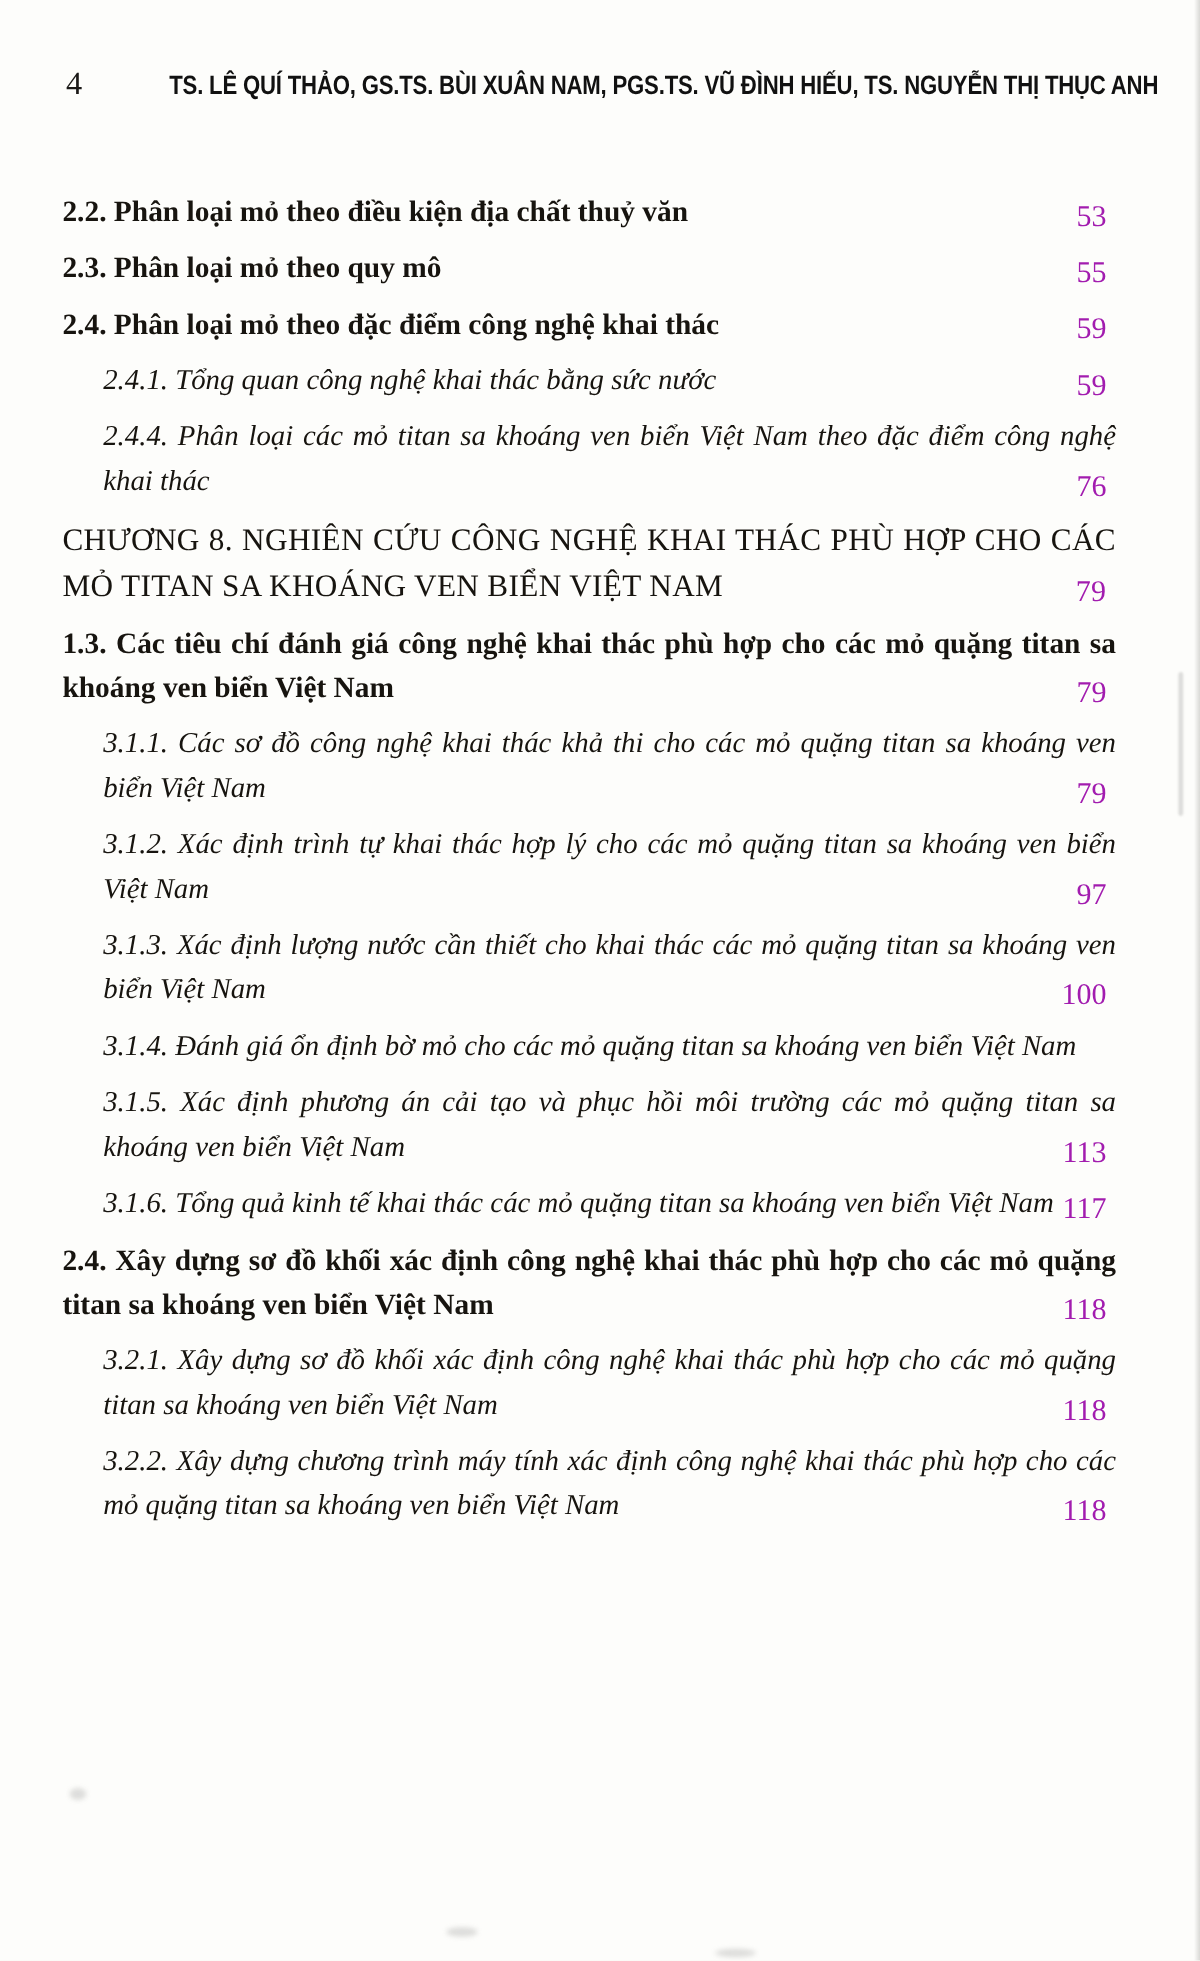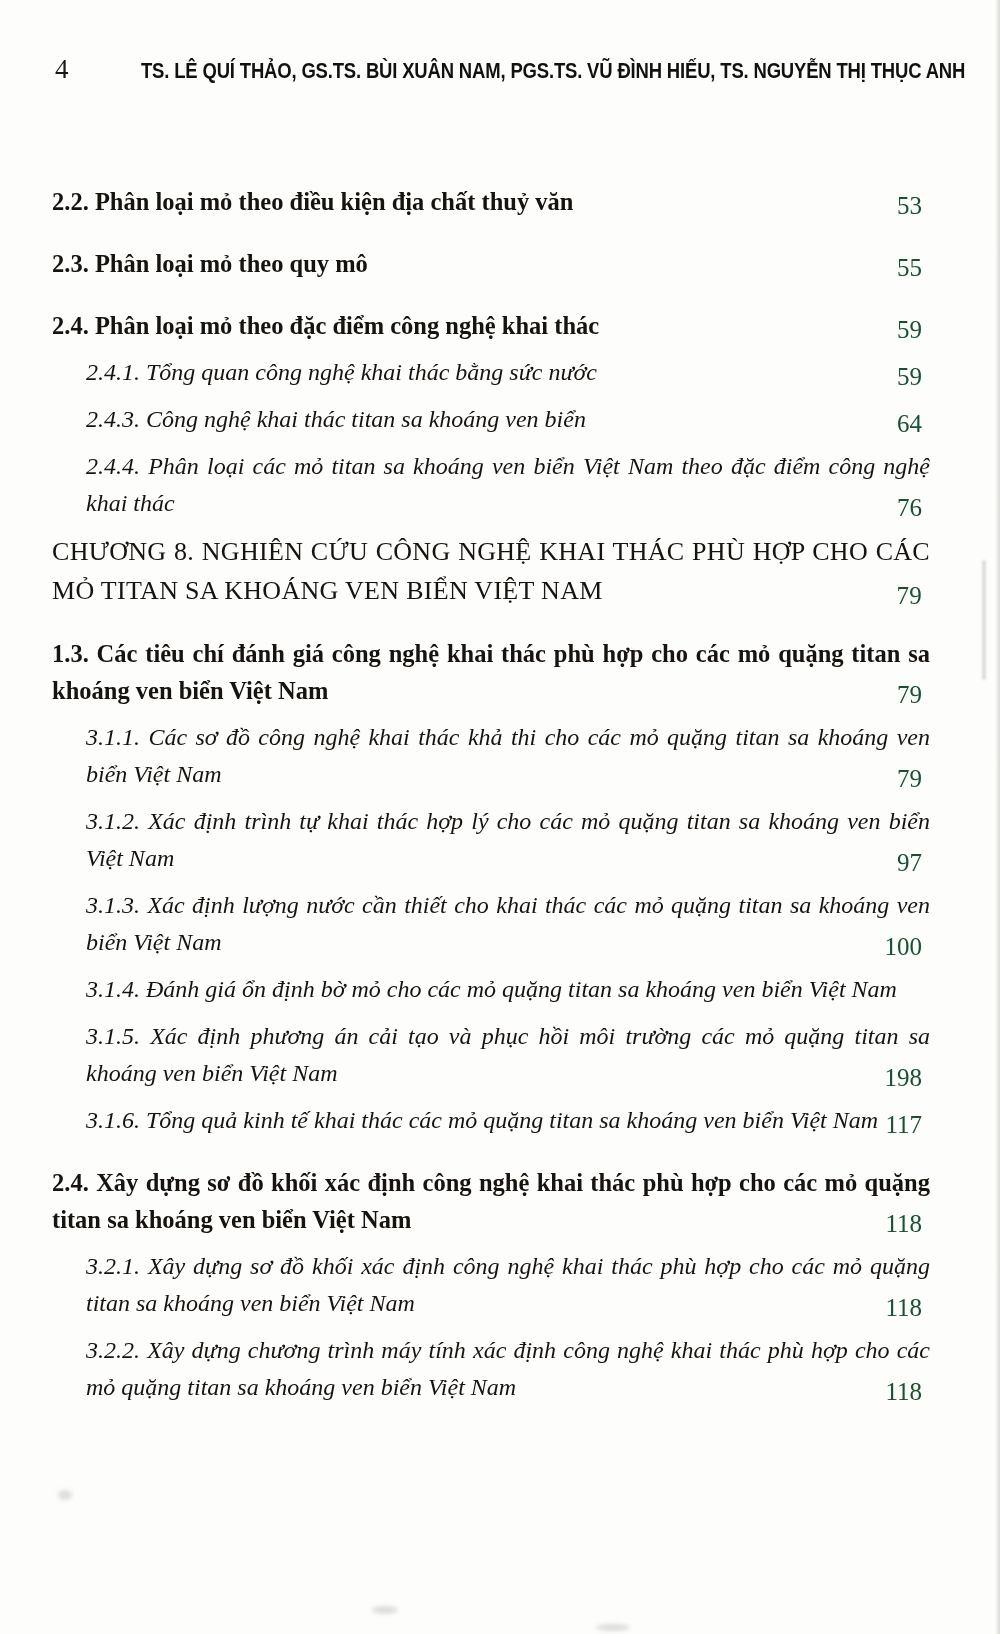--- a/index.html
+++ b/index.html
@@ -50,36 +50,36 @@
     width: 878px;
   }
   .entry {
     position: relative;
     font-size: 24px;
     line-height: 37px;
     margin-bottom: 10px;
     text-align: justify;
     color: #17140f;
   }
-  .entry.bold  { font-weight: bold; font-size: 24.5px; margin-top: 25px; }
+  .entry.bold  { font-weight: bold; font-size: 24.5px; }
   .entry.italic { font-style: italic; margin-left: 34px; }
   .entry.chapter {
     font-size: 26px;
     line-height: 39px;
     letter-spacing: 0.3px;
   }
   .entry-page {
     position: absolute;
     right: 8px;
     bottom: -4px;
     font-weight: normal;
     font-style: normal;
     font-size: 25px;
     line-height: 37px;
-    color: #14532d;
+    color: #a21caf;
   }
   
   .edge-right {
     position: absolute;
     top: 0; right: 0;
     width: 5px; height: 100%;
     background: linear-gradient(to left, rgba(150,150,145,0.35), rgba(150,150,145,0));
   }
   .smudge {
     position: absolute;
@@ -118,24 +118,20 @@
       <span class="entry-text">2.4. Phân loại mỏ theo đặc điểm công nghệ khai thác</span>
       <span class="entry-page">59</span>
     </div>
 
     <div class="entry italic">
       <span class="entry-text">2.4.1. Tổng quan công nghệ khai thác bằng sức nước</span>
       <span class="entry-page">59</span>
     </div>
 
 
-    <div class="entry italic">
-      <span class="entry-text">2.4.3. Công nghệ khai thác titan sa khoáng ven biển</span>
-      <span class="entry-page">64</span>
-    </div>
 
     <div class="entry italic">
       <span class="entry-text">2.4.4. Phân loại các mỏ titan sa khoáng ven biển Việt Nam theo đặc điểm công nghệ khai thác</span>
       <span class="entry-page">76</span>
     </div>
 
     <div class="entry chapter">
       <span class="entry-text">CHƯƠNG 8. NGHIÊN CỨU CÔNG NGHỆ KHAI THÁC PHÙ HỢP CHO CÁC MỎ TITAN SA KHOÁNG VEN BIỂN VIỆT NAM</span>
       <span class="entry-page">79</span>
     </div>
@@ -160,21 +156,21 @@
       <span class="entry-page">100</span>
     </div>
 
     <div class="entry italic">
       <span class="entry-text">3.1.4. Đánh giá ổn định bờ mỏ cho các mỏ quặng titan sa khoáng ven biển Việt Nam</span>
       <span class="entry-page"></span>
     </div>
 
     <div class="entry italic">
       <span class="entry-text">3.1.5. Xác định phương án cải tạo và phục hồi môi trường các mỏ quặng titan sa khoáng ven biển Việt Nam</span>
-      <span class="entry-page">198</span>
+      <span class="entry-page">113</span>
     </div>
 
     <div class="entry italic">
       <span class="entry-text">3.1.6. Tổng quả kinh tế khai thác các mỏ quặng titan sa khoáng ven biển Việt Nam</span>
       <span class="entry-page">117</span>
     </div>
 
     <div class="entry bold">
       <span class="entry-text">2.4. Xây dựng sơ đồ khối xác định công nghệ khai thác phù hợp cho các mỏ quặng titan sa khoáng ven biển Việt Nam</span>
       <span class="entry-page">118</span>

